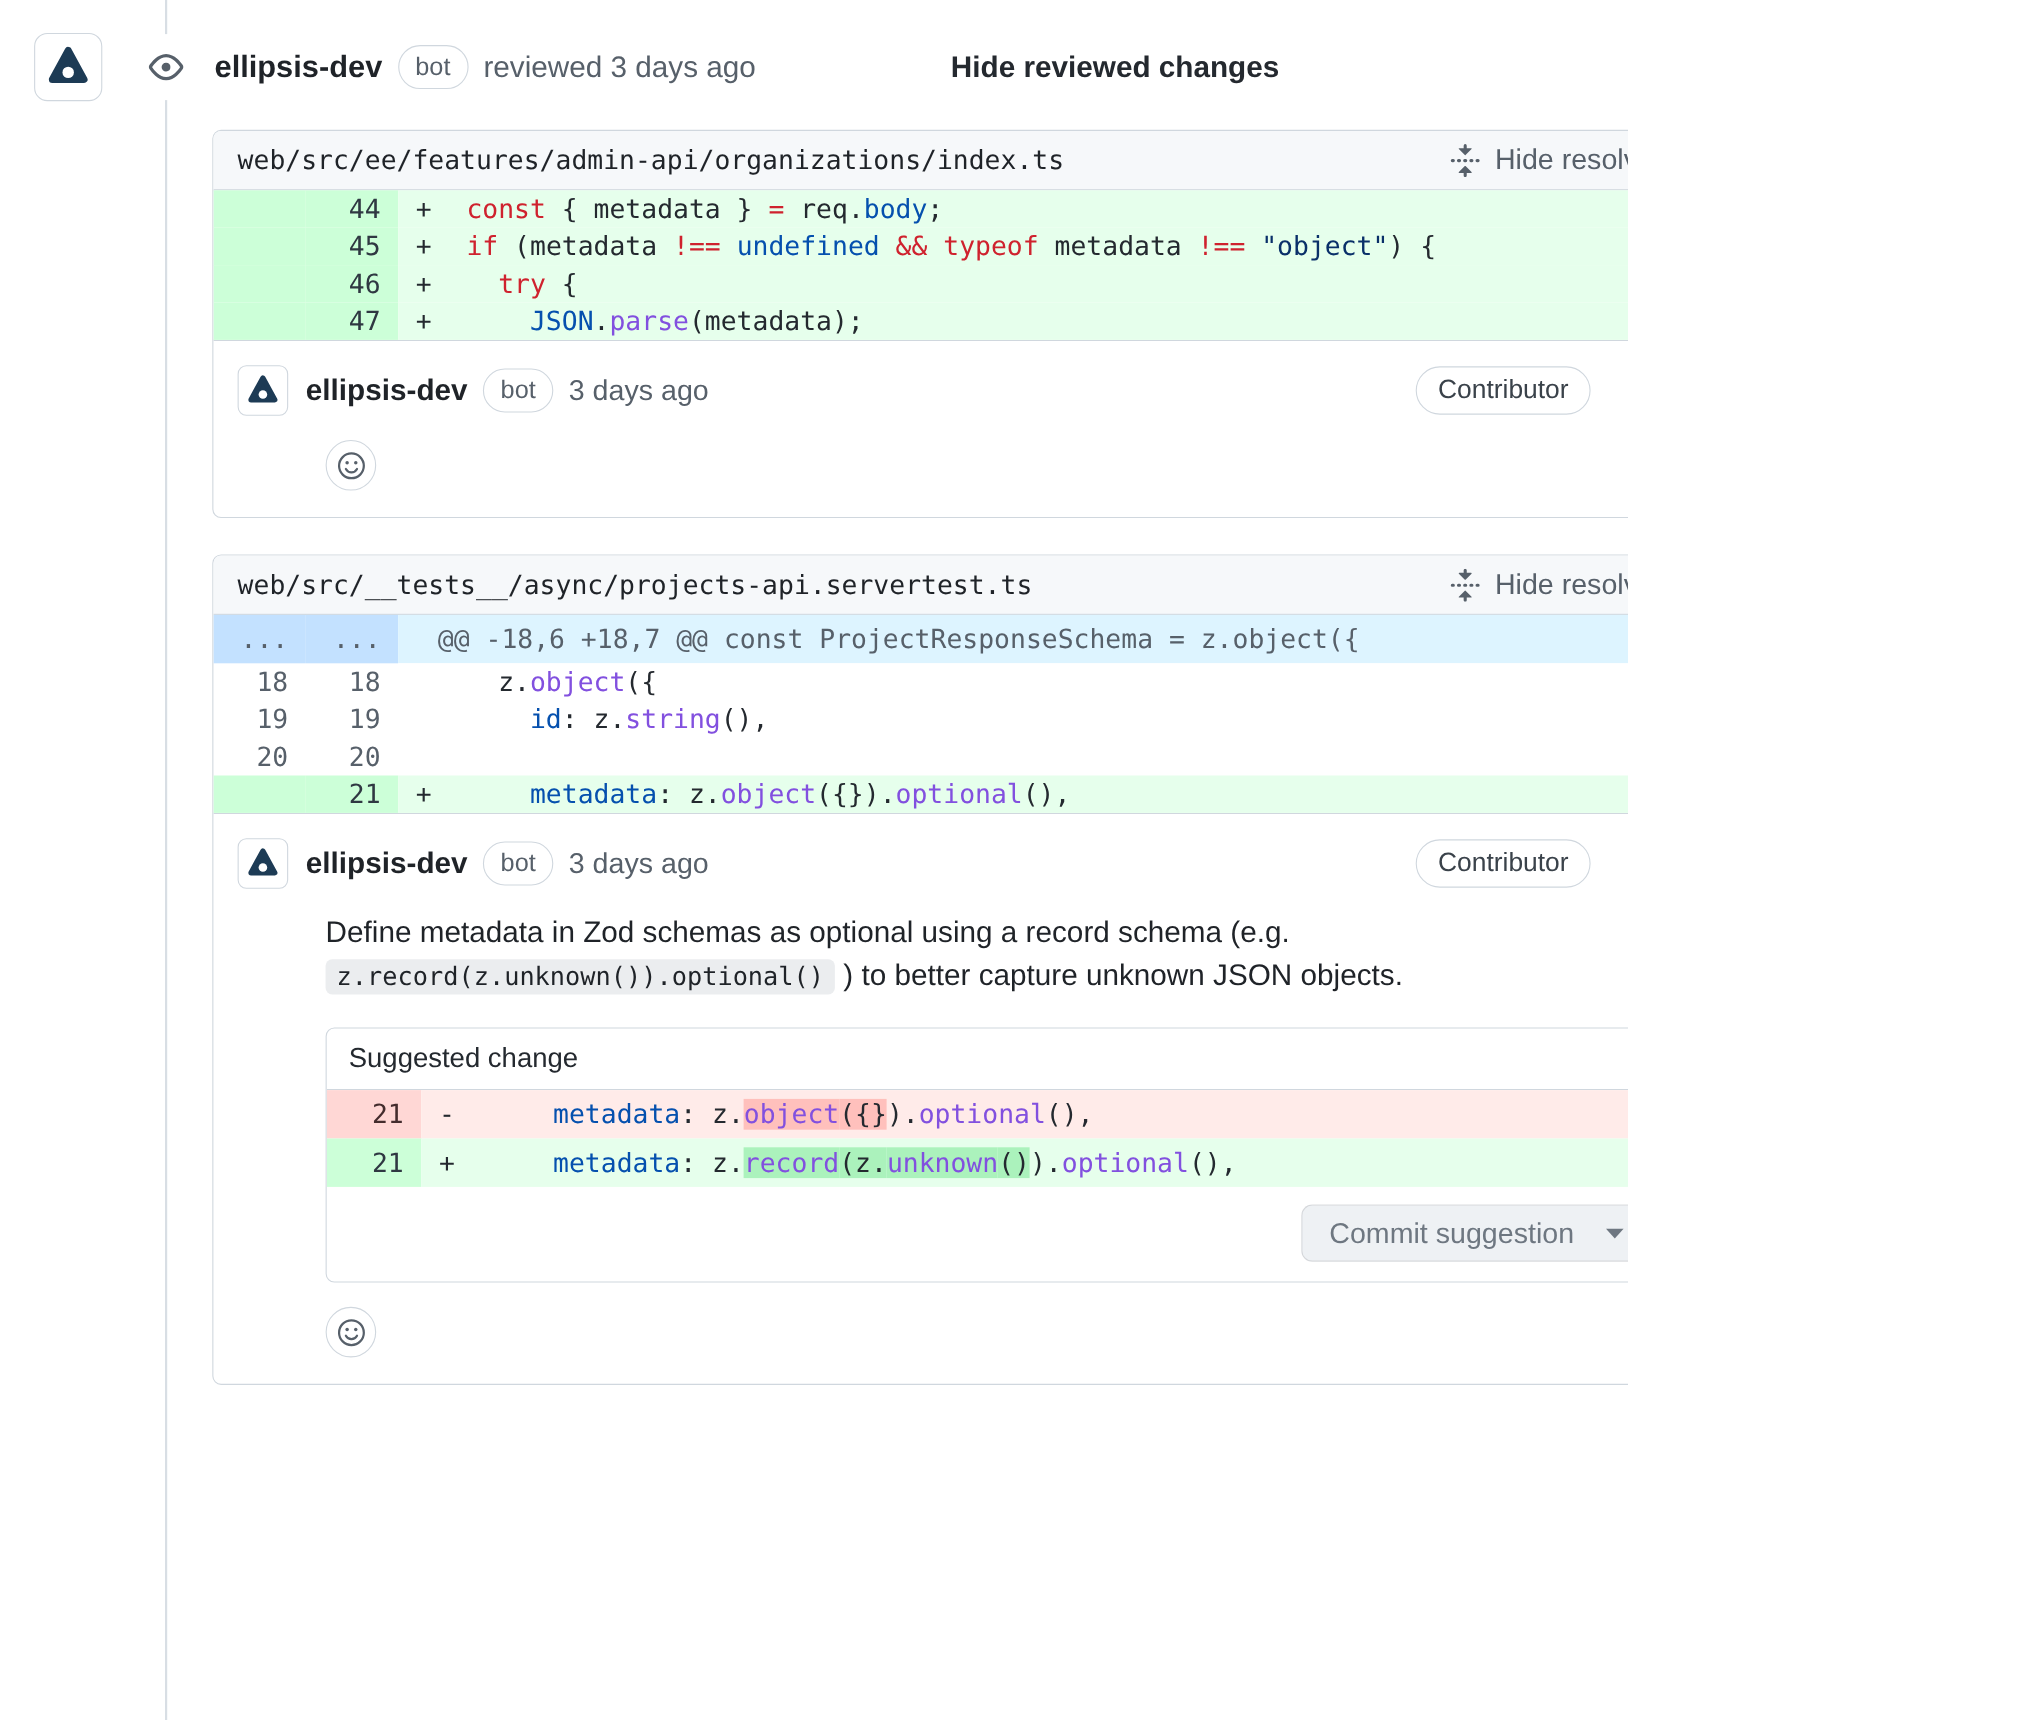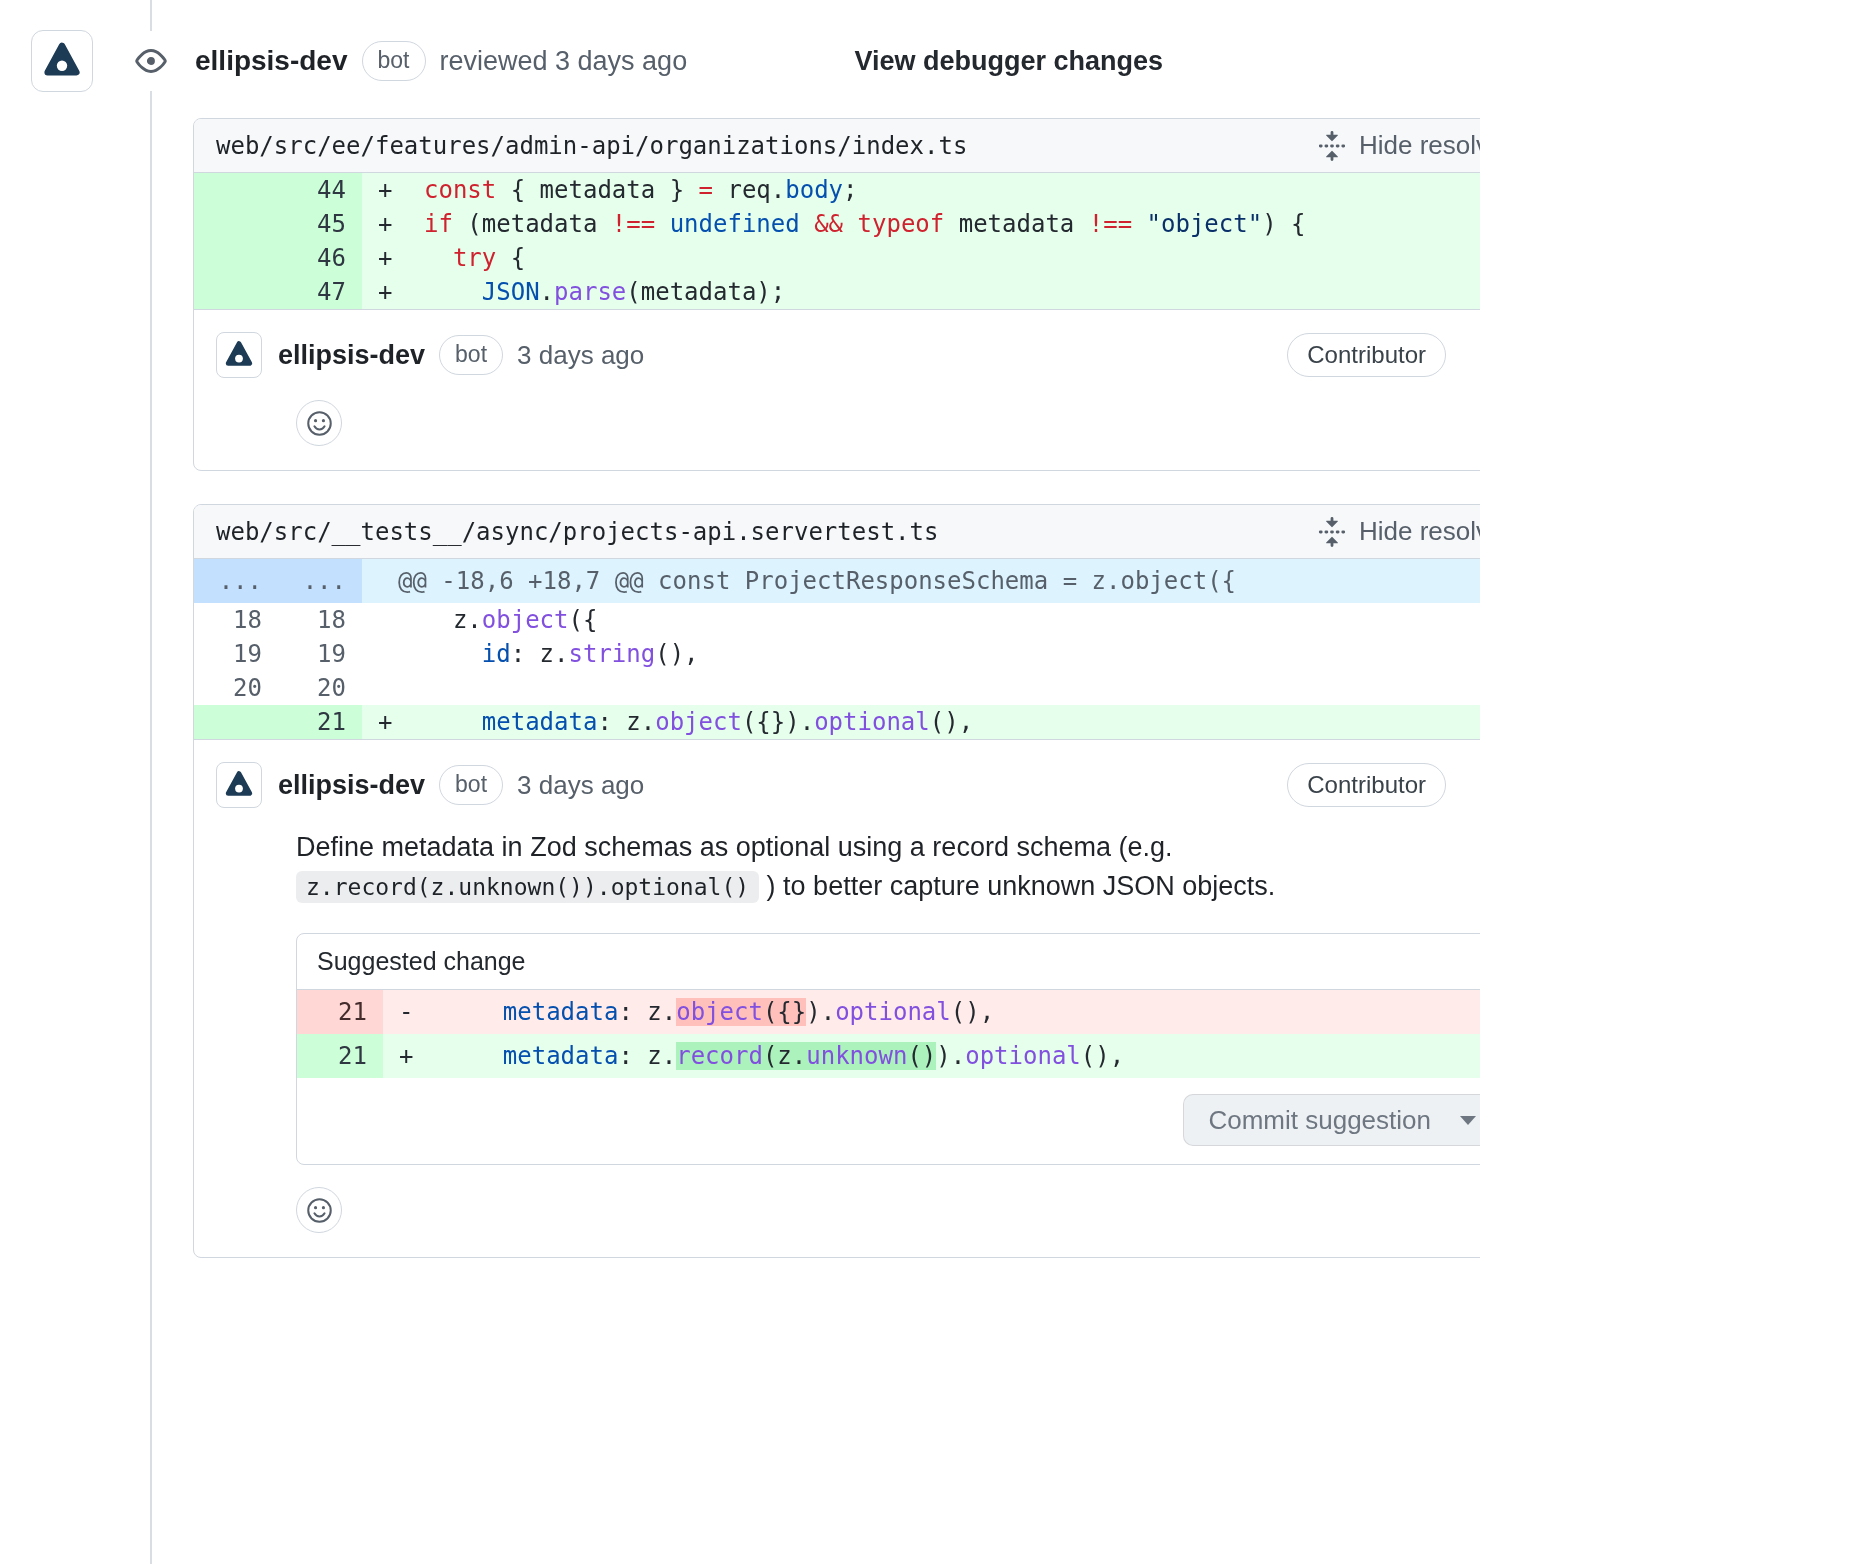--- a/index.html
+++ b/index.html
@@ -101,21 +101,21 @@
     </span>
     <span class="eye-wrap">
       <svg viewBox="0 0 16 16" fill="currentColor" aria-hidden="true">
         <path d="M8 2c1.981 0 3.671.992 4.933 2.078 1.27 1.091 2.187 2.345 2.637 3.023a1.62 1.62 0 0 1 0 1.798c-.45.678-1.367 1.932-2.637 3.023C11.67 13.008 9.981 14 8 14c-1.981 0-3.671-.992-4.933-2.078C1.797 10.83.88 9.576.43 8.898a1.62 1.62 0 0 1 0-1.798c.45-.677 1.367-1.931 2.637-3.022C4.33 2.992 6.019 2 8 2ZM1.679 7.932a.12.12 0 0 0 0 .136c.411.622 1.241 1.75 2.366 2.717C5.176 11.758 6.527 12.5 8 12.5c1.473 0 2.825-.742 3.955-1.715 1.124-.967 1.954-2.096 2.366-2.717a.12.12 0 0 0 0-.136c-.412-.621-1.242-1.75-2.366-2.717C10.824 4.242 9.473 3.5 8 3.5c-1.473 0-2.825.742-3.955 1.715-1.124.967-1.954 2.096-2.366 2.717ZM8 10a2 2 0 1 1-.001-3.999A2 2 0 0 1 8 10Z"></path>
       </svg>
     </span>
     <span class="top-author">ellipsis-dev</span>
     <span class="pill">bot</span>
     <span class="muted">reviewed 3 days ago</span>
     <span class="flex-spacer"></span>
-    <a class="view-link">View debugger changes</a>
+    <a class="view-link">Hide reviewed changes</a>
   </div>
 
   <div class="cards">
 
     <section class="card">
       <header class="file-header">
         <span class="file-path">web/src/ee/features/admin-api/organizations/index.ts</span>
         <button class="hide-resolved">
           <span style="display:flex">
             <svg viewBox="0 0 16 16" fill="currentColor" aria-hidden="true">

